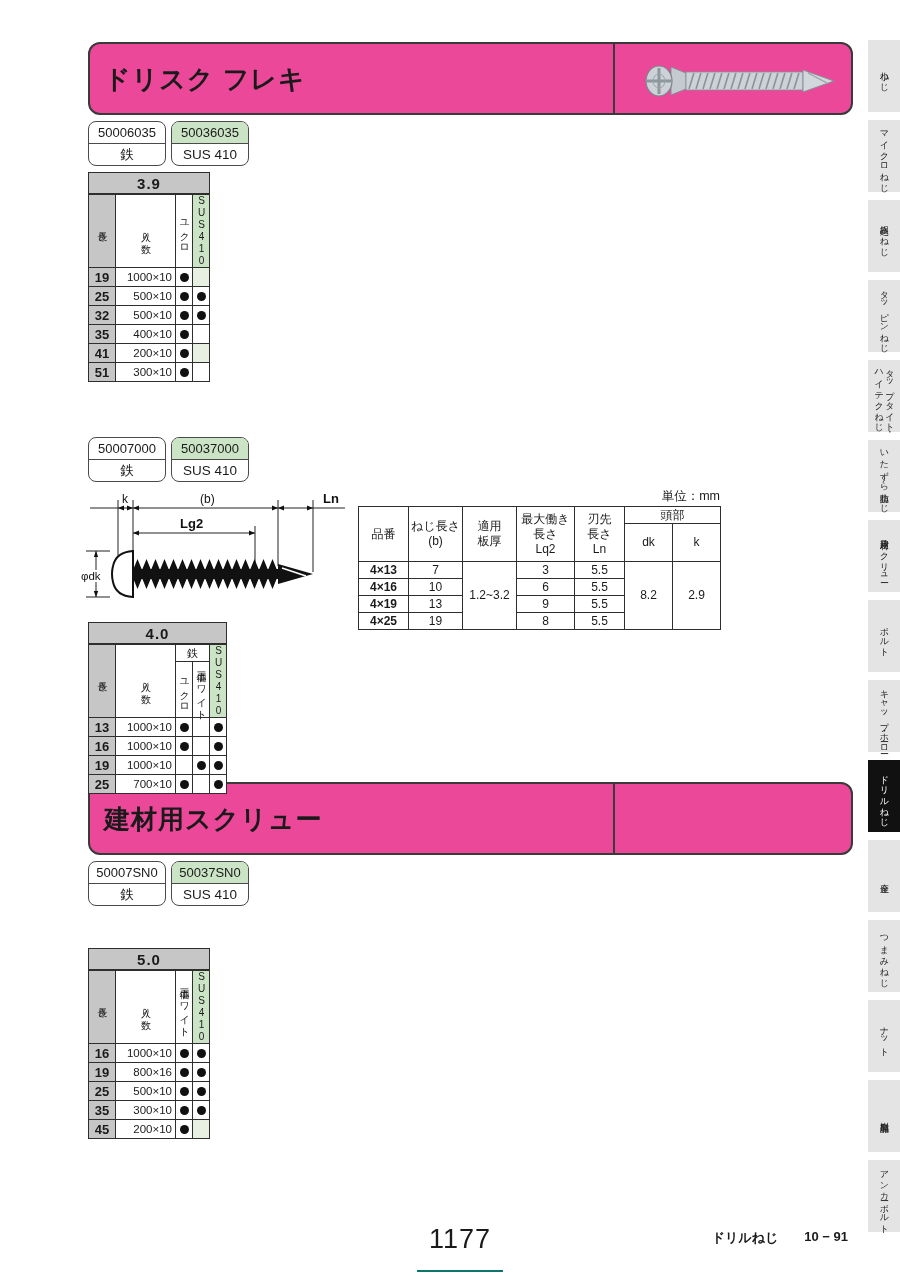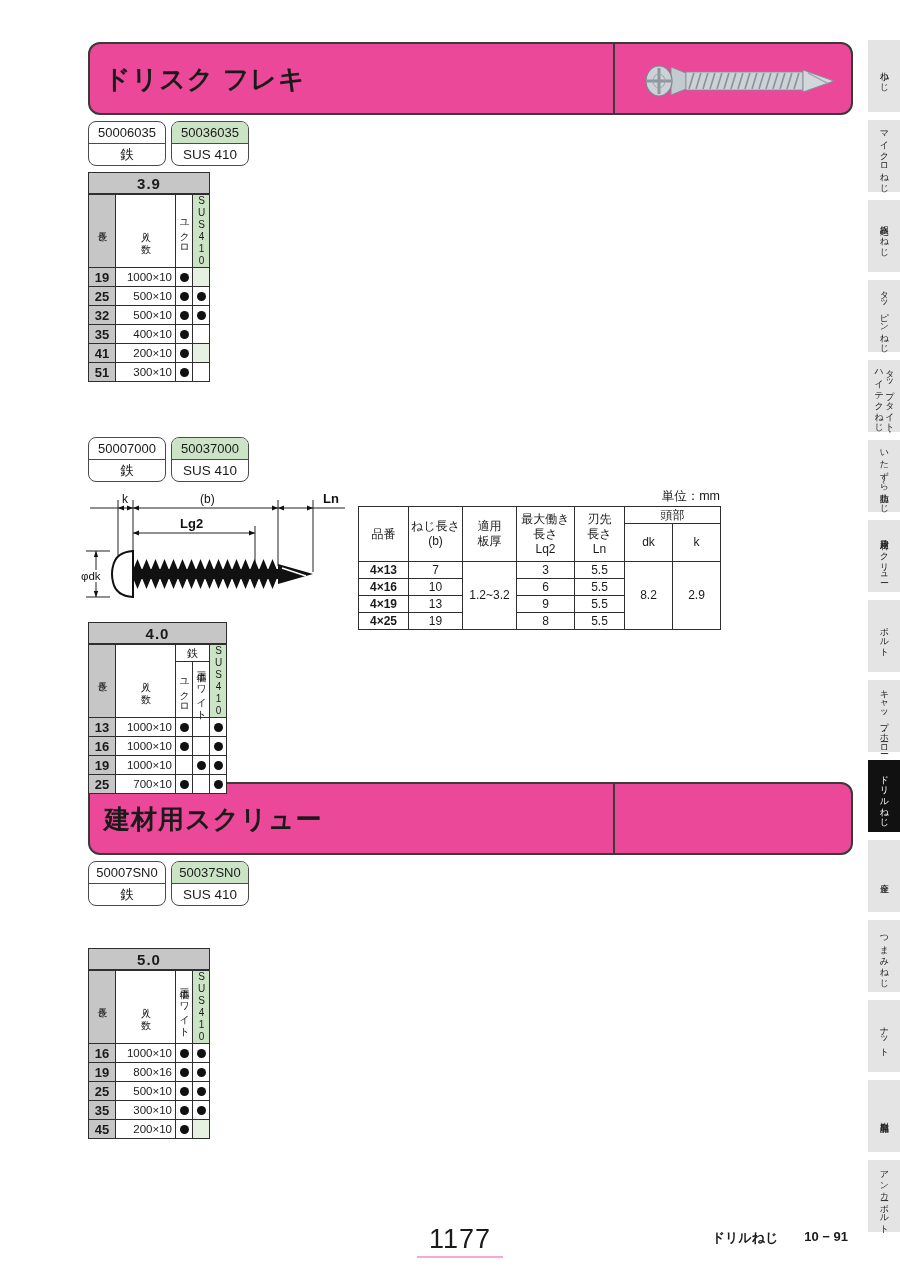--- a/index.html
+++ b/index.html
@@ -51,21 +51,21 @@
   
   .sidebar{position:absolute;left:868px;top:40px;width:32px;display:flex;flex-direction:column;gap:8px;}
   .tab{height:72px;background:#e4e4e4;color:#222;font-size:9px;
        writing-mode:vertical-rl;text-orientation:upright;white-space:pre-line;line-height:1.2;
        display:flex;align-items:center;justify-content:center;letter-spacing:0.5px;cursor:pointer;}
   .tab.active{background:#111;color:#fff;}
 
   
   .page-num{position:absolute;left:405px;top:1224px;width:110px;text-align:center;
             font-size:27px;letter-spacing:1px;}
-  .page-num span{border-bottom:2px solid #f9a8d4;padding:0 12px 2px;}
+  .page-num span{border-bottom:2px solid #0f766e;padding:0 12px 16px;}
   .footer-right{position:absolute;right:52px;top:1229px;display:flex;gap:26px;
                 font-size:13px;font-weight:bold;}
 </style>
 </head>
 <body>
 
 <div class="page">
 
   <div class="hdr-box" style="top:42px;">
     <div class="hdr-title">ドリスク フレキ</div>

